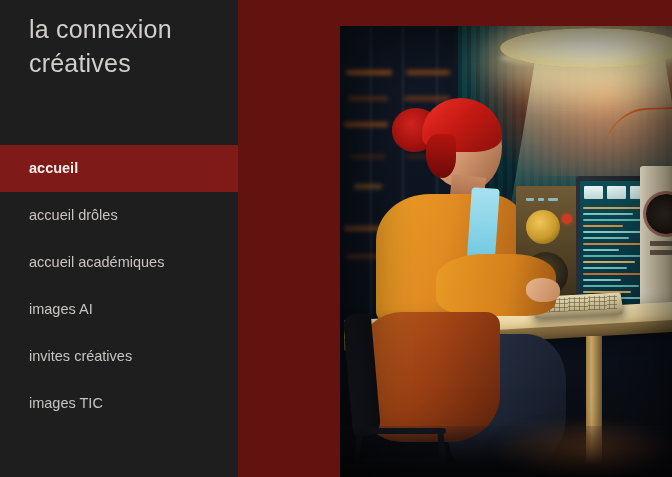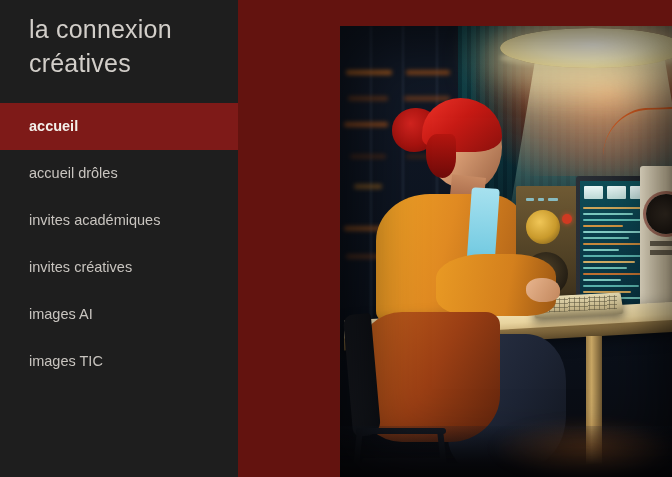--- a/index.html
+++ b/index.html
@@ -57,20 +57,21 @@
     color: #c8c4bf;
     font-size: 14.5px;
     font-weight: 400;
     white-space: nowrap;
     cursor: pointer;
   }
   .nav-item.active {
     background: #7e1a18;
     color: #f3efea;
     font-weight: 700;
+    margin-top: 42px;
   }
 
   
   #photo {
     position: absolute;
     left: 300px;
     top: 10px;
     width: 342px;
     height: 455px;
     overflow: hidden;
@@ -341,30 +342,30 @@
       <div class="nav-item active">
         <span>accueil</span>
       </div>
 
 
       <div class="nav-item">
         <span>accueil drôles</span>
       </div>
 
       <div class="nav-item">
-        <span>invites académiques</span>
-      </div>
-
+        <span>accueil académiques</span>
+      </div>
+
+
+      <div class="nav-item">
+        <span>images AI</span>
+      </div>
 
       <div class="nav-item">
         <span>invites créatives</span>
-      </div>
-
-      <div class="nav-item">
-        <span>images AI</span>
       </div>
 
       <div class="nav-item">
         <span>images TIC</span>
       </div>
 
     </div>
   </nav>
 
   <figure id="photo" title="Femme aux cheveux roux en veste orange avec écharpe bleue, travaillant sur un ordinateur rétro sous une lampe suspendue lumineuse">

